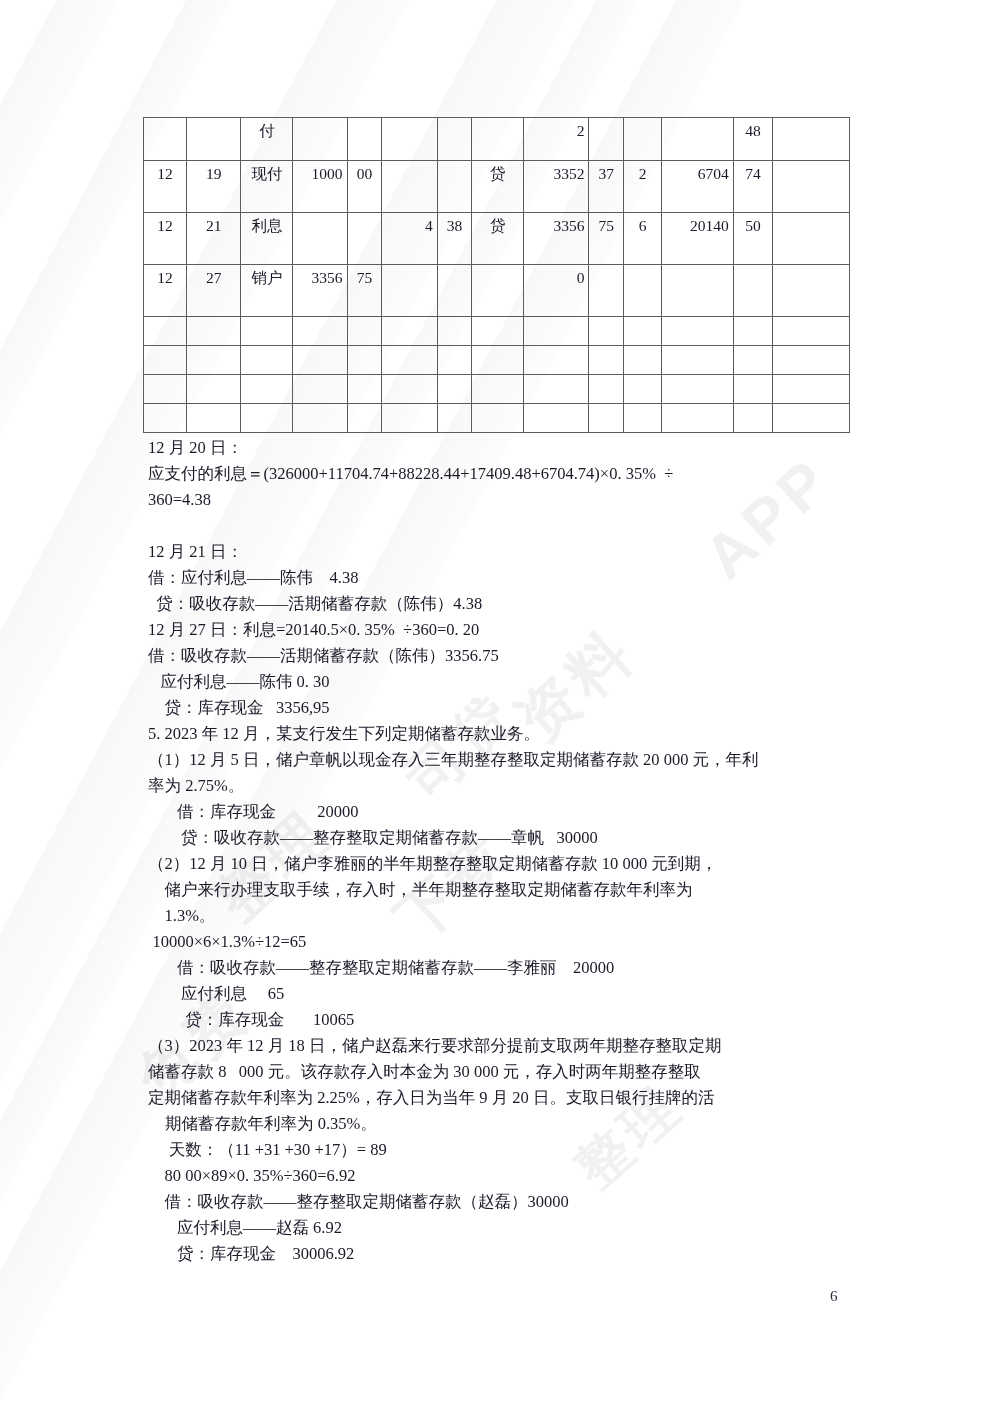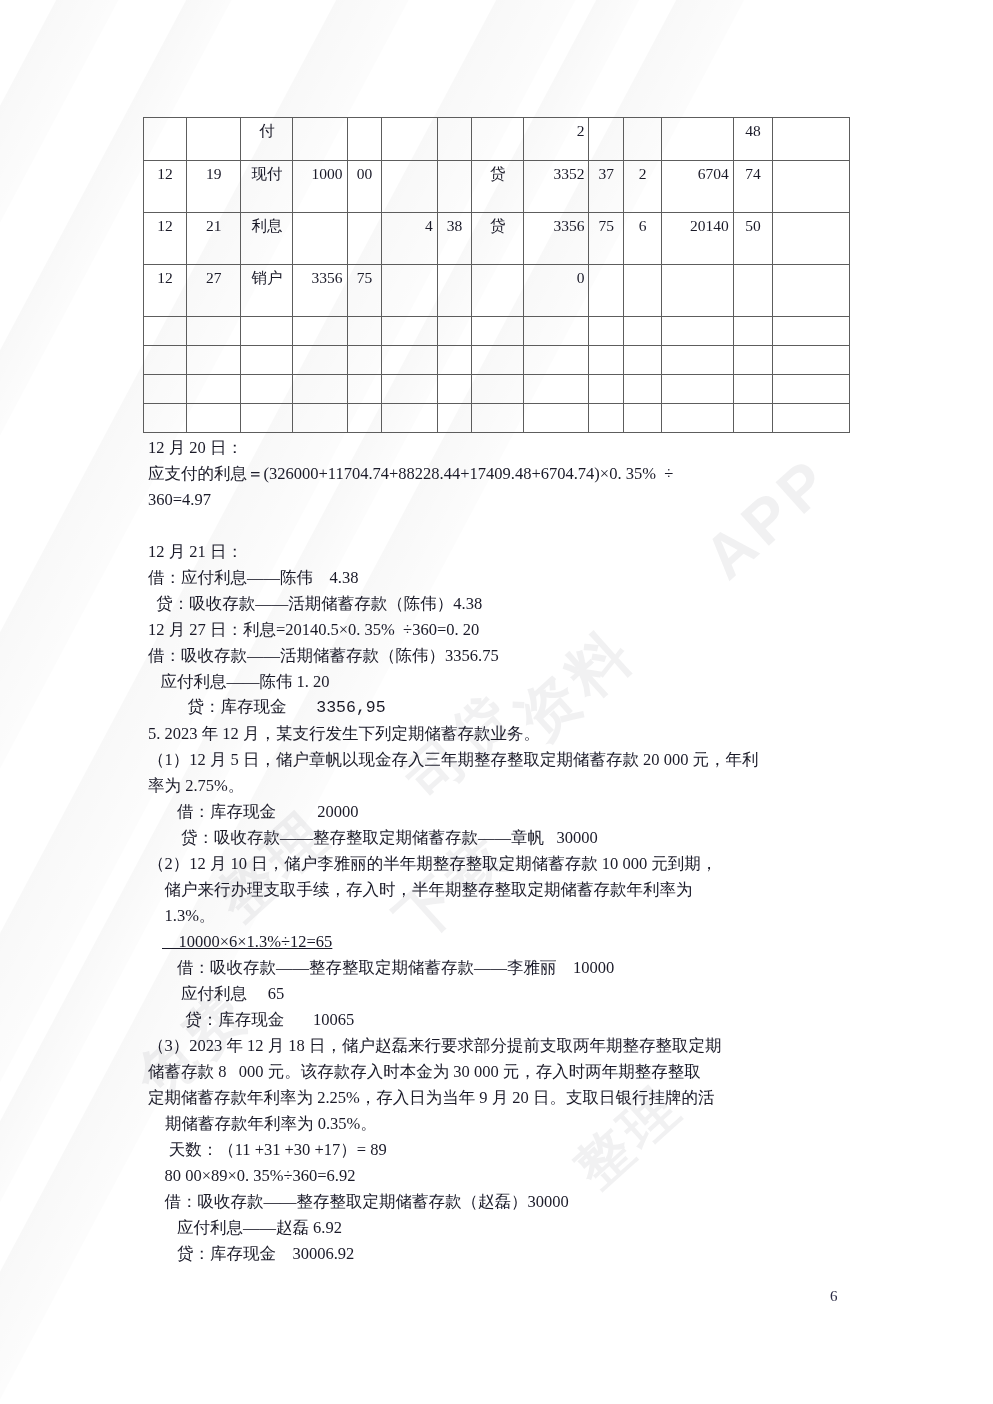--- a/index.html
+++ b/index.html
@@ -264,38 +264,38 @@
             <td class="c-num"></td>
             <td class="c-num"></td>
           </tr>
         </tbody>
     </table>
   </div>
 
   <div id="body-text">
       <div class="tline" style="left: 148px; top: 440px;">12 月 20 日：</div>
       <div class="tline" style="left: 148px; top: 466px;">应支付的利息＝(326000+11704.74+88228.44+17409.48+6704.74)×0. 35%  ÷</div>
-      <div class="tline" style="left: 148px; top: 492px;">360=4.97</div>
+      <div class="tline" style="left: 148px; top: 492px;">360=4.38</div>
       <div class="tline" style="left: 148px; top: 544px; text-align: center;">12 月 21 日：</div>
       <div class="tline" style="left: 148px; top: 570px;">借：应付利息——陈伟    4.38</div>
       <div class="tline" style="left: 148px; top: 596px;">  贷：吸收存款——活期储蓄存款（陈伟）4.38</div>
       <div class="tline" style="left: 148px; top: 622px;">12 月 27 日：利息=20140.5×0. 35%  ÷360=0. 20</div>
       <div class="tline" style="left: 148px; top: 648px;">借：吸收存款——活期储蓄存款（陈伟）3356.75</div>
-      <div class="tline" style="left: 148px; top: 674px;">   应付利息——陈伟 1. 20</div>
-      <div class="tline" style="left: 148px; top: 700px; font-family: Liberation Mono, monospace;">    贷：库存现金   3356,95</div>
+      <div class="tline" style="left: 148px; top: 674px;">   应付利息——陈伟 0. 30</div>
+      <div class="tline" style="left: 148px; top: 700px;">    贷：库存现金   3356,95</div>
       <div class="tline" style="left: 148px; top: 726px;">5. 2023 年 12 月，某支行发生下列定期储蓄存款业务。</div>
       <div class="tline" style="left: 148px; top: 752px;">（1）12 月 5 日，储户章帆以现金存入三年期整存整取定期储蓄存款 20 000 元，年利</div>
       <div class="tline" style="left: 148px; top: 778px;">率为 2.75%。</div>
       <div class="tline" style="left: 148px; top: 804px;">       借：库存现金          20000</div>
       <div class="tline" style="left: 148px; top: 830px;">        贷：吸收存款——整存整取定期储蓄存款——章帆   30000</div>
       <div class="tline" style="left: 148px; top: 856px;">（2）12 月 10 日，储户李雅丽的半年期整存整取定期储蓄存款 10 000 元到期，</div>
       <div class="tline" style="left: 148px; top: 882px;">    储户来行办理支取手续，存入时，半年期整存整取定期储蓄存款年利率为</div>
       <div class="tline" style="left: 148px; top: 908px;">    1.3%。</div>
-      <div class="tline" style="left: 162px; top: 934px; text-decoration: underline;">    10000×6×1.3%÷12=65</div>
-      <div class="tline" style="left: 148px; top: 960px;">       借：吸收存款——整存整取定期储蓄存款——李雅丽    10000</div>
+      <div class="tline" style="left: 136px; top: 934px;">    10000×6×1.3%÷12=65</div>
+      <div class="tline" style="left: 148px; top: 960px;">       借：吸收存款——整存整取定期储蓄存款——李雅丽    20000</div>
       <div class="tline" style="left: 148px; top: 986px;">        应付利息     65</div>
       <div class="tline" style="left: 148px; top: 1012px;">         贷：库存现金       10065</div>
       <div class="tline" style="left: 148px; top: 1038px;">（3）2023 年 12 月 18 日，储户赵磊来行要求部分提前支取两年期整存整取定期</div>
       <div class="tline" style="left: 148px; top: 1064px;">储蓄存款 8   000 元。该存款存入时本金为 30 000 元，存入时两年期整存整取</div>
       <div class="tline" style="left: 148px; top: 1090px;">定期储蓄存款年利率为 2.25%，存入日为当年 9 月 20 日。支取日银行挂牌的活</div>
       <div class="tline" style="left: 165px; top: 1116px; text-align: right;">期储蓄存款年利率为 0.35%。</div>
       <div class="tline" style="left: 148px; top: 1142px; text-align: right;">     天数：（11 +31 +30 +17）= 89</div>
       <div class="tline" style="left: 148px; top: 1168px;">    80 00×89×0. 35%÷360=6.92</div>
       <div class="tline" style="left: 148px; top: 1194px;">    借：吸收存款——整存整取定期储蓄存款（赵磊）30000</div>
       <div class="tline" style="left: 148px; top: 1220px;">       应付利息——赵磊 6.92</div>

